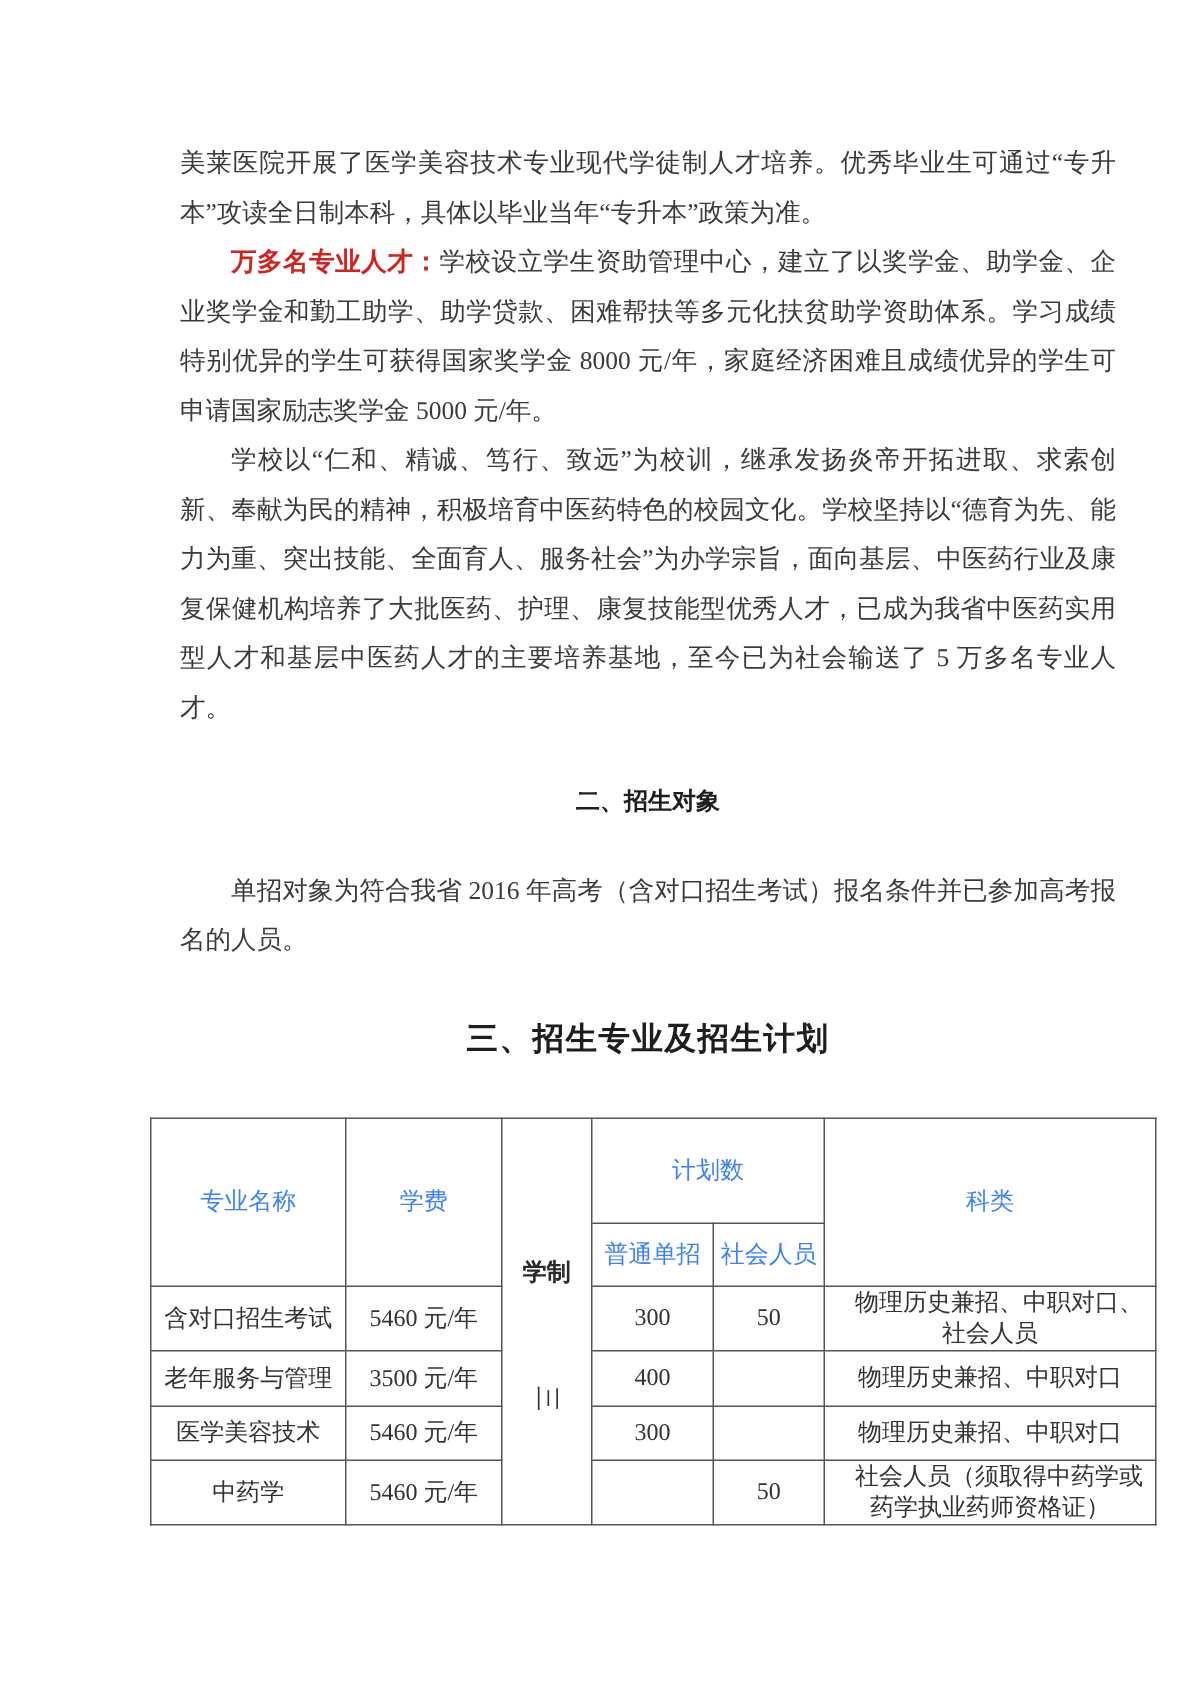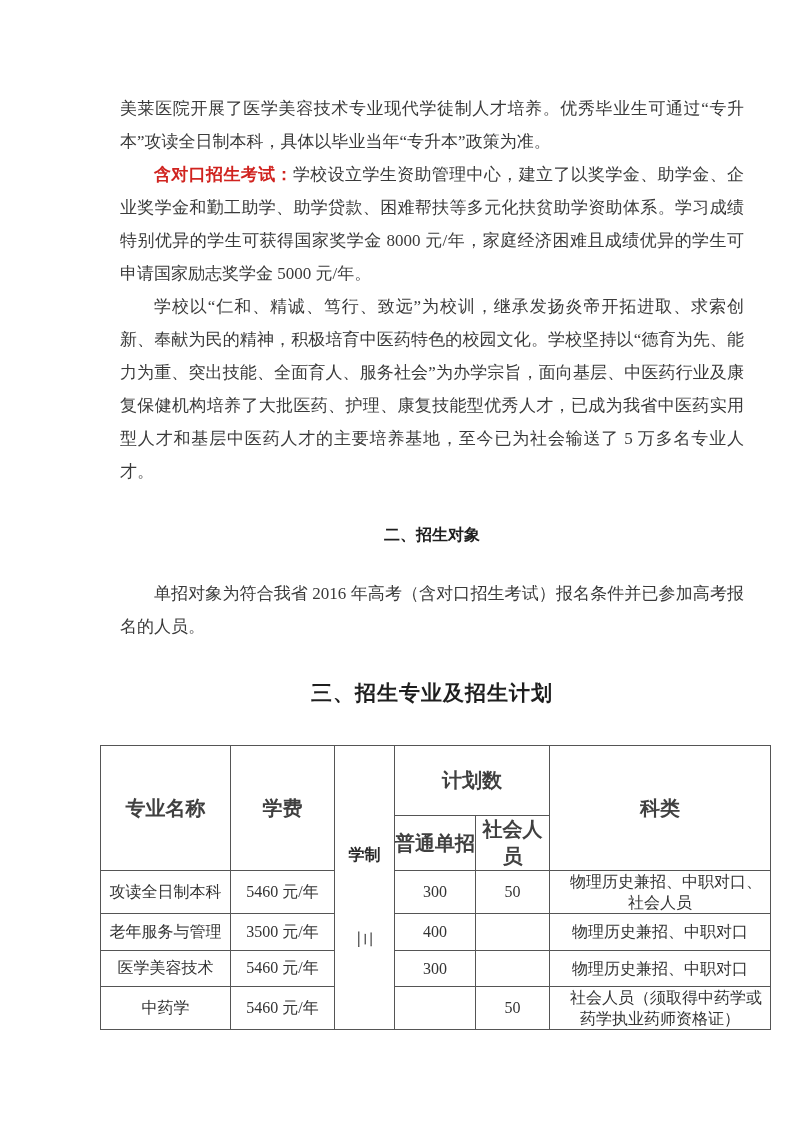--- a/index.html
+++ b/index.html
@@ -35,21 +35,21 @@
   table.plan col.c3{width:60px;}
   table.plan col.c4{width:81px;}
   table.plan col.c5{width:74px;}
   table.plan col.c6{width:221px;}
   table.plan th,table.plan td{
     border:1px solid #555555;padding:0;vertical-align:middle;
     text-align:center;overflow:hidden;
   }
   table.plan th{
     font-family:"Liberation Sans","DejaVu Sans",sans-serif;
-    font-weight:bold;font-size:20px;color:#404040;
+    font-weight:normal;font-size:16px;color:#3b82f6;
   }
   table.plan td{font-size:16px;}
   tr.hrow1{height:70px;}
   tr.hrow2{height:42px;}
   tr.drow1{height:42px;}
   tr.drow2{height:37px;}
   tr.drow3{height:36px;}
   tr.drow4{height:41px;margin-left:13px;}
   .duration-cell{vertical-align:top;}
   .duration-label{
@@ -65,21 +65,21 @@
   .cat-two-line .l2{line-height:21px;}
   .cat-center{line-height:20px;}
 </style>
 </head>
 <body>
 
 <div class="page">
 
   <div class="text-block">
     <p>美莱医院开展了医学美容技术专业现代学徒制人才培养。优秀毕业生可通过“专升本”攻读全日制本科，具体以毕业当年“专升本”政策为准。</p>
-    <p class="indent"><span class="red-bold">含对口招生考试：</span><span>学校设立学生资助管理中心，建立了以奖学金、助学金、企业奖学金和勤工助学、助学贷款、困难帮扶等多元化扶贫助学资助体系。学习成绩特别优异的学生可获得国家奖学金 8000 元/年，家庭经济困难且成绩优异的学生可申请国家励志奖学金 5000 元/年。</span></p>
+    <p class="indent"><span class="red-bold">万多名专业人才：</span><span>学校设立学生资助管理中心，建立了以奖学金、助学金、企业奖学金和勤工助学、助学贷款、困难帮扶等多元化扶贫助学资助体系。学习成绩特别优异的学生可获得国家奖学金 8000 元/年，家庭经济困难且成绩优异的学生可申请国家励志奖学金 5000 元/年。</span></p>
     <p class="indent">学校以“仁和、精诚、笃行、致远”为校训，继承发扬炎帝开拓进取、求索创新、奉献为民的精神，积极培育中医药特色的校园文化。学校坚持以“德育为先、能力为重、突出技能、全面育人、服务社会”为办学宗旨，面向基层、中医药行业及康复保健机构培养了大批医药、护理、康复技能型优秀人才，已成为我省中医药实用型人才和基层中医药人才的主要培养基地，至今已为社会输送了 5 万多名专业人才。</p>
 
     <h2 class="sec-heading h2">二、招生对象</h2>
 
     <p class="indent para-enroll">单招对象为符合我省 2016 年高考（含对口招生考试）报名条件并已参加高考报名的人员。</p>
 
     <h2 class="sec-heading h3">三、招生专业及招生计划</h2>
   </div>
 
   <div class="table-wrap">
@@ -102,21 +102,21 @@
           </td>
           <th colspan="2">计划数</th>
           <th rowspan="2">科类</th>
         </tr>
         <tr class="hrow2">
           <th>普通单招</th>
           <th>社会人员</th>
         </tr>
 
         <tr class="drow1">
-          <td>攻读全日制本科</td>
+          <td>含对口招生考试</td>
           <td>5460 元/年</td>
           <td>300</td>
           <td>50</td>
           <td class="cat-two-line">
             <div class="l1">物理历史兼招、中职对口、</div>
             <div class="l2">社会人员</div>
           </td>
         </tr>
 
         <tr class="drow2">

